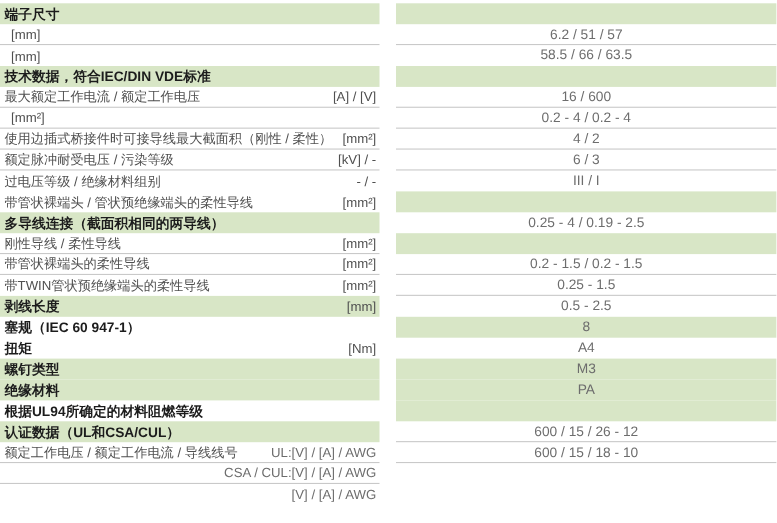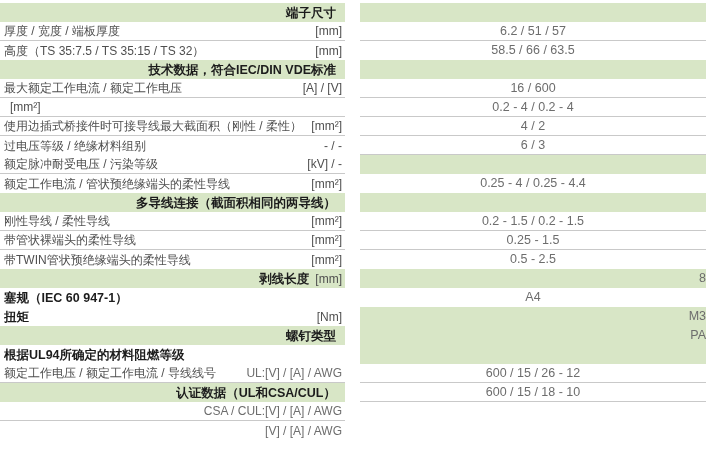--- a/index.html
+++ b/index.html
@@ -36,21 +36,21 @@
     color: var(--label);
     white-space: nowrap;
     overflow: hidden;
   }
   .trow {
     display: flex;
     justify-content: space-between;
     align-items: center;
     padding: 0 3px 0 4px;
   }
-  .trow.header, .vrow.header { background: var(--green); text-align: right; }
+  .trow.header, .vrow.header { background: var(--green); }
   .trow.header .lbl, .trow.boldrow .lbl {
     font-weight: bold;
     color: var(--boldtext);
     font-size: 12.5px;
   }
   .trow.sep, .vrow.sep { border-bottom: 1px solid var(--line); }
   .lbl { flex: 1 1 auto; overflow: hidden; }
   .unit {
     flex: none;
     font-weight: normal;
@@ -68,52 +68,50 @@
 </head>
 <body>
 
 <div class="wrap">
   <div class="colL">
       <div class="trow header">
         <span class="lbl">端子尺寸</span>
         <span class="unit"></span>
       </div>
       <div class="trow sep">
-        <span class="lbl">厚度 / 宽度 / 端板厚度</span>
         <span class="unit">[mm]</span>
       </div>
       <div class="trow">
-        <span class="lbl">高度（TS 35:7.5 / TS 35:15 / TS 32）</span>
         <span class="unit">[mm]</span>
       </div>
       <div class="trow header">
         <span class="lbl">技术数据，符合IEC/DIN VDE标准</span>
         <span class="unit"></span>
       </div>
       <div class="trow sep">
         <span class="lbl">最大额定工作电流 / 额定工作电压</span>
         <span class="unit">[A] / [V]</span>
       </div>
       <div class="trow sep">
         <span class="unit">[mm²]</span>
       </div>
       <div class="trow sep">
         <span class="lbl">使用边插式桥接件时可接导线最大截面积（刚性 / 柔性）</span>
         <span class="unit">[mm²]</span>
       </div>
-      <div class="trow">
-        <span class="lbl">过电压等级 / 绝缘材料组别</span>
-        <span class="unit">- / -</span>
-      </div>
       <div class="trow sep">
         <span class="lbl">额定脉冲耐受电压 / 污染等级</span>
         <span class="unit">[kV] / -</span>
       </div>
       <div class="trow">
-        <span class="lbl">额定工作电流 / 管状预绝缘端头的柔性导线</span>
+        <span class="lbl">过电压等级 / 绝缘材料组别</span>
+        <span class="unit">- / -</span>
+      </div>
+      <div class="trow">
+        <span class="lbl">带管状裸端头 / 管状预绝缘端头的柔性导线</span>
         <span class="unit">[mm²]</span>
       </div>
       <div class="trow header">
         <span class="lbl">多导线连接（截面积相同的两导线）</span>
         <span class="unit"></span>
       </div>
       <div class="trow sep">
         <span class="lbl">刚性导线 / 柔性导线</span>
         <span class="unit">[mm²]</span>
       </div>
@@ -134,53 +132,58 @@
         <span class="unit"></span>
       </div>
       <div class="trow boldrow">
         <span class="lbl">扭矩</span>
         <span class="unit">[Nm]</span>
       </div>
       <div class="trow header">
         <span class="lbl">螺钉类型</span>
         <span class="unit"></span>
       </div>
+      <div class="trow header">
+        <span class="lbl">绝缘材料</span>
+        <span class="unit"></span>
+      </div>
       <div class="trow boldrow">
         <span class="lbl">根据UL94所确定的材料阻燃等级</span>
+        <span class="unit"></span>
+      </div>
+      <div class="trow header">
+        <span class="lbl">认证数据（UL和CSA/CUL）</span>
         <span class="unit"></span>
       </div>
       <div class="trow sep">
         <span class="lbl">额定工作电压 / 额定工作电流 / 导线线号</span>
         <span class="unit muted">UL:[V] / [A] / AWG</span>
-      </div>
-      <div class="trow header">
-        <span class="lbl">认证数据（UL和CSA/CUL）</span>
-        <span class="unit"></span>
       </div>
       <div class="trow sep">
         <span class="lbl"></span>
         <span class="unit muted">CSA / CUL:[V] / [A] / AWG</span>
       </div>
       <div class="trow">
         <span class="lbl"></span>
         <span class="unit muted">[V] / [A] / AWG</span>
       </div>
     </div>
   <div class="gutter"></div>
   <div class="colR">
       <div class="vrow header"></div>
       <div class="vrow sep">6.2 / 51 / 57</div>
       <div class="vrow">58.5 / 66 / 63.5</div>
       <div class="vrow header"></div>
       <div class="vrow sep">16 / 600</div>
       <div class="vrow sep">0.2 - 4 / 0.2 - 4</div>
       <div class="vrow sep">4 / 2</div>
       <div class="vrow sep">6 / 3</div>
+      <div class="vrow">III / I</div>
       <div class="vrow header"></div>
-      <div class="vrow">0.25 - 4 / 0.25 - 4.4</div>
+      <div class="vrow">0.25 - 4 / 0.19 - 2.5</div>
       <div class="vrow header"></div>
       <div class="vrow sep">0.2 - 1.5 / 0.2 - 1.5</div>
       <div class="vrow sep">0.25 - 1.5</div>
       <div class="vrow">0.5 - 2.5</div>
       <div class="vrow header">8</div>
       <div class="vrow">A4</div>
       <div class="vrow header">M3</div>
       <div class="vrow header">PA</div>
       <div class="vrow header"></div>
       <div class="vrow sep">600 / 15 / 26 - 12</div>

